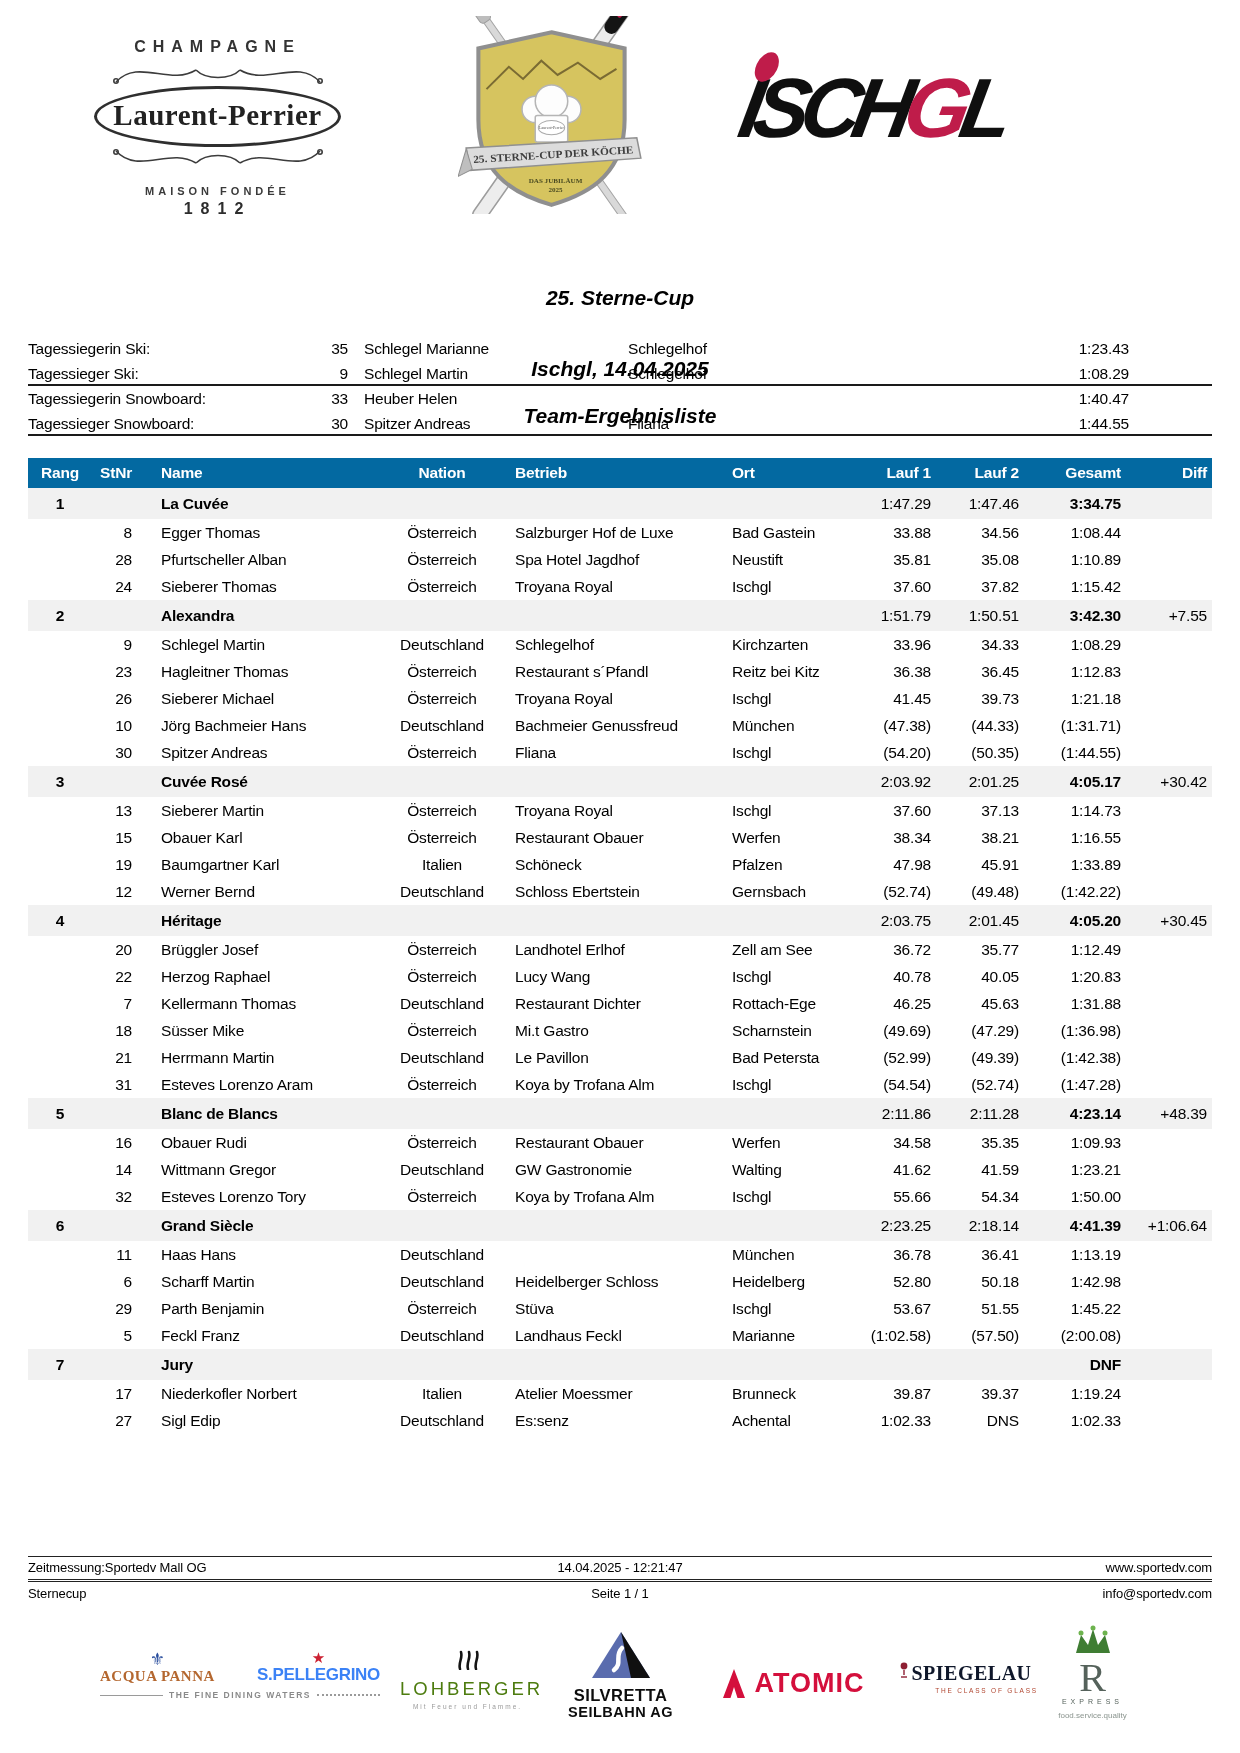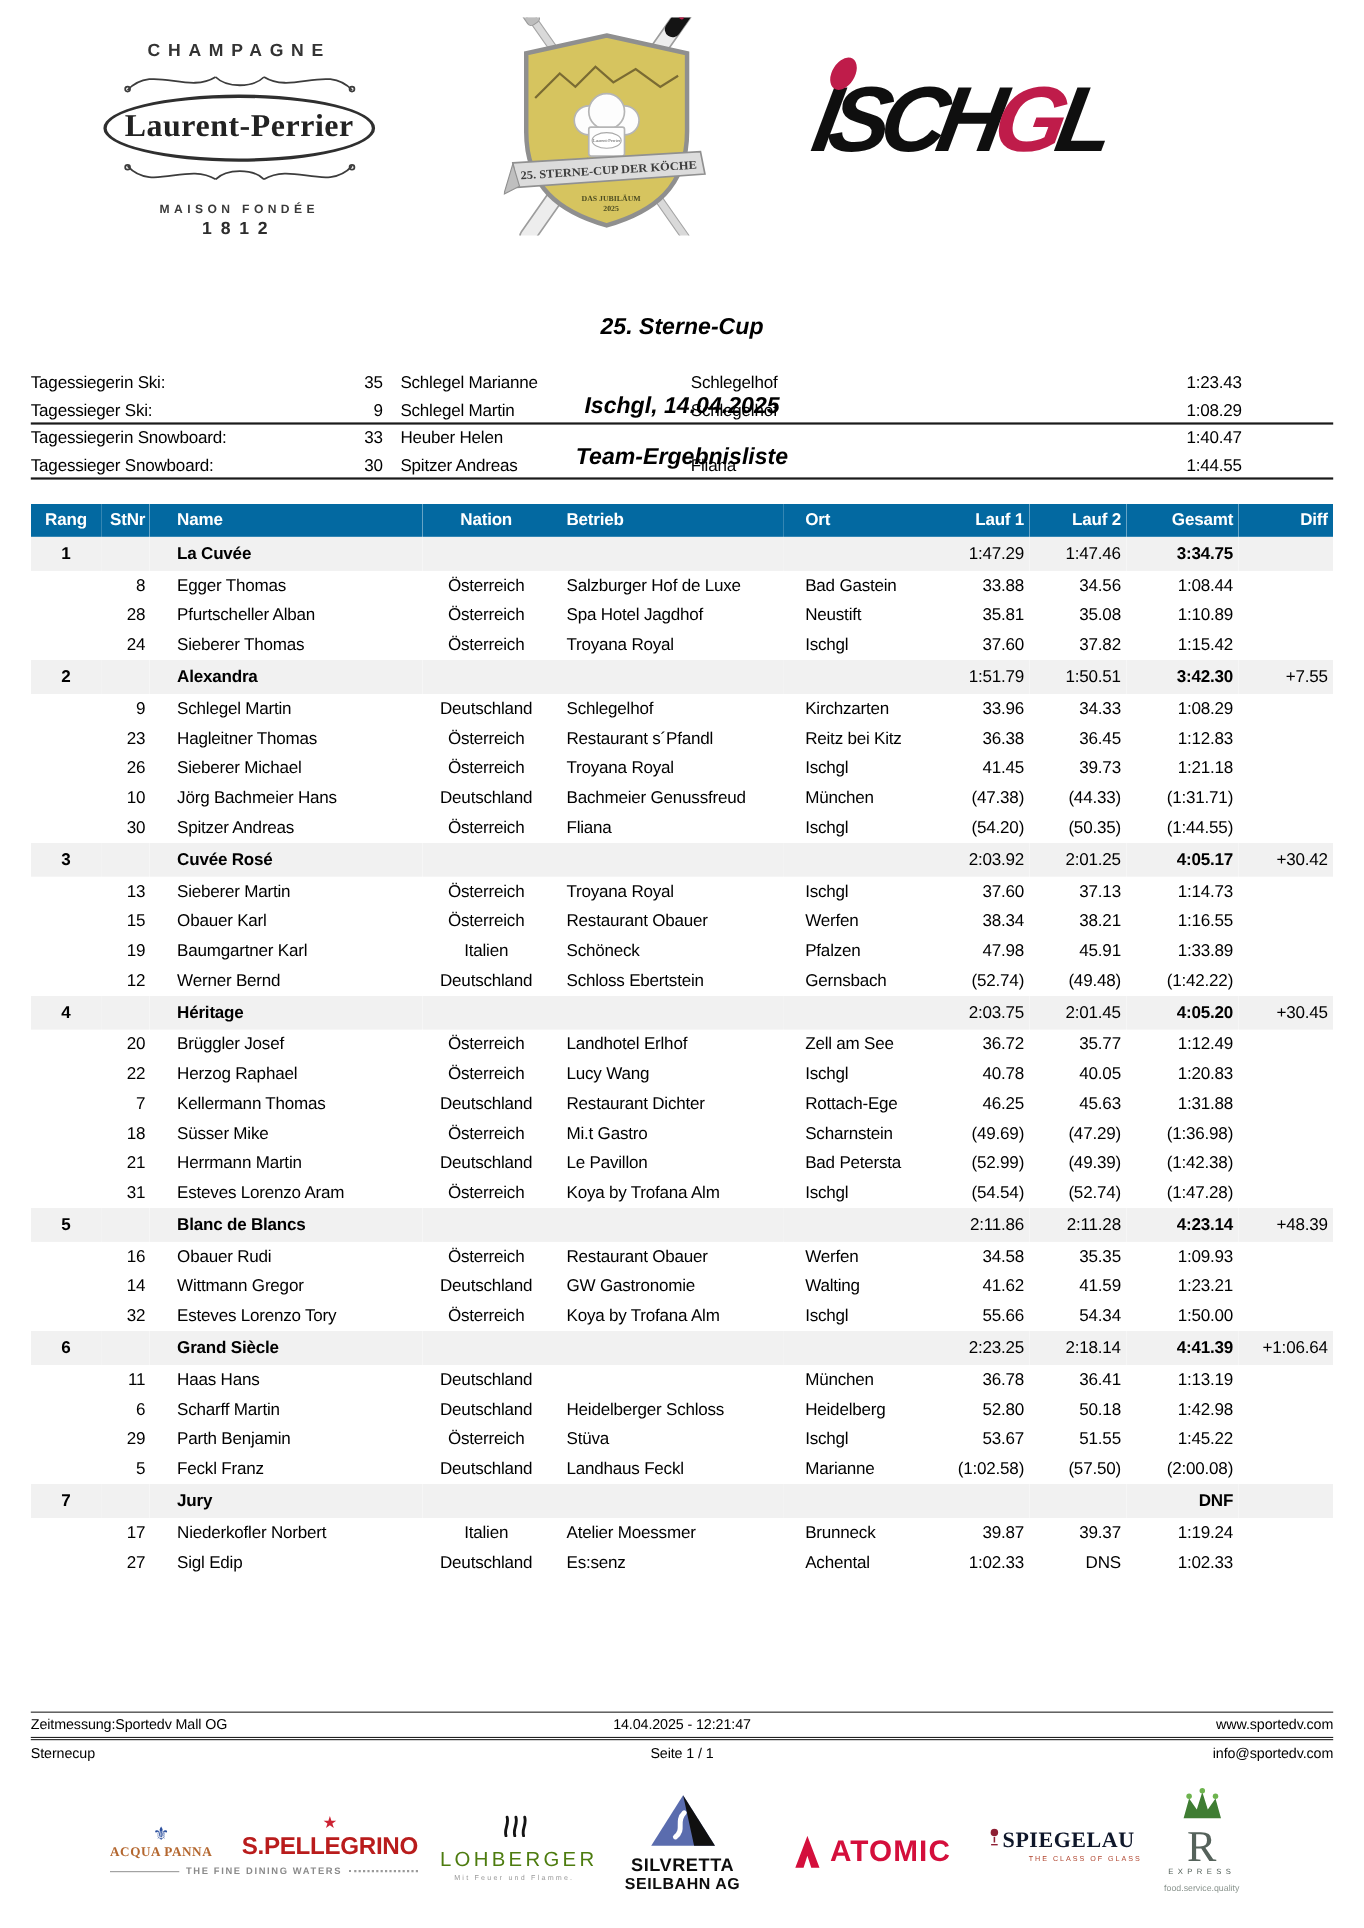--- a/index.html
+++ b/index.html
@@ -67,23 +67,23 @@
   .f-left { flex:1; text-align:left; }
   .f-center { flex:1; text-align:center; }
   .f-right { flex:1; text-align:right; }
 
   
   .sp { position:absolute; text-align:center; }
   .waters { left:100px; top:1650px; width:280px; }
   .w-row { display:flex; justify-content:space-between; align-items:flex-end; }
   .w-acqua, .w-pell { text-align:center; }
   .fleur { font-size:17px; color:#2b4f9e; line-height:1; }
-  .acqua-text { font-family:"Liberation Serif", serif; font-weight:bold; font-size:12px; color:#b4672f; letter-spacing:0.5px; }
+  .acqua-text { font-family:"Liberation Serif", serif; font-weight:bold; font-size:15px; color:#b4672f; letter-spacing:0.5px; }
   .star { font-size:15px; color:#cc2233; line-height:1; }
-  .pell-text { font-weight:bold; font-size:22px; color:#b91c1c; letter-spacing:-0.3px; }
+  .pell-text { font-weight:bold; font-size:17px; color:#3b82f6; letter-spacing:-0.3px; }
   .w-tag { display:flex; align-items:center; margin-top:5px; }
   .dashline { flex:1; border-top:1.5px solid #9a9a9a; margin-right:6px; }
   .dotline { flex:1; border-top:2px dotted #9a9a9a; margin-left:6px; }
   .w-tag-text { font-size:8.5px; font-weight:bold; letter-spacing:1.5px; color:#8a8a8a; white-space:nowrap; }
 
   .lohberger { left:400px; top:1650px; width:135px; }
   .loh-name { font-size:18.5px; letter-spacing:3px; color:#4d7c0f; margin-top:4px; }
   .loh-tag { font-size:6.5px; letter-spacing:2px; color:#9a9a9a; margin-top:3px; }
 
   .silvretta { left:553px; top:1630px; width:135px; }

